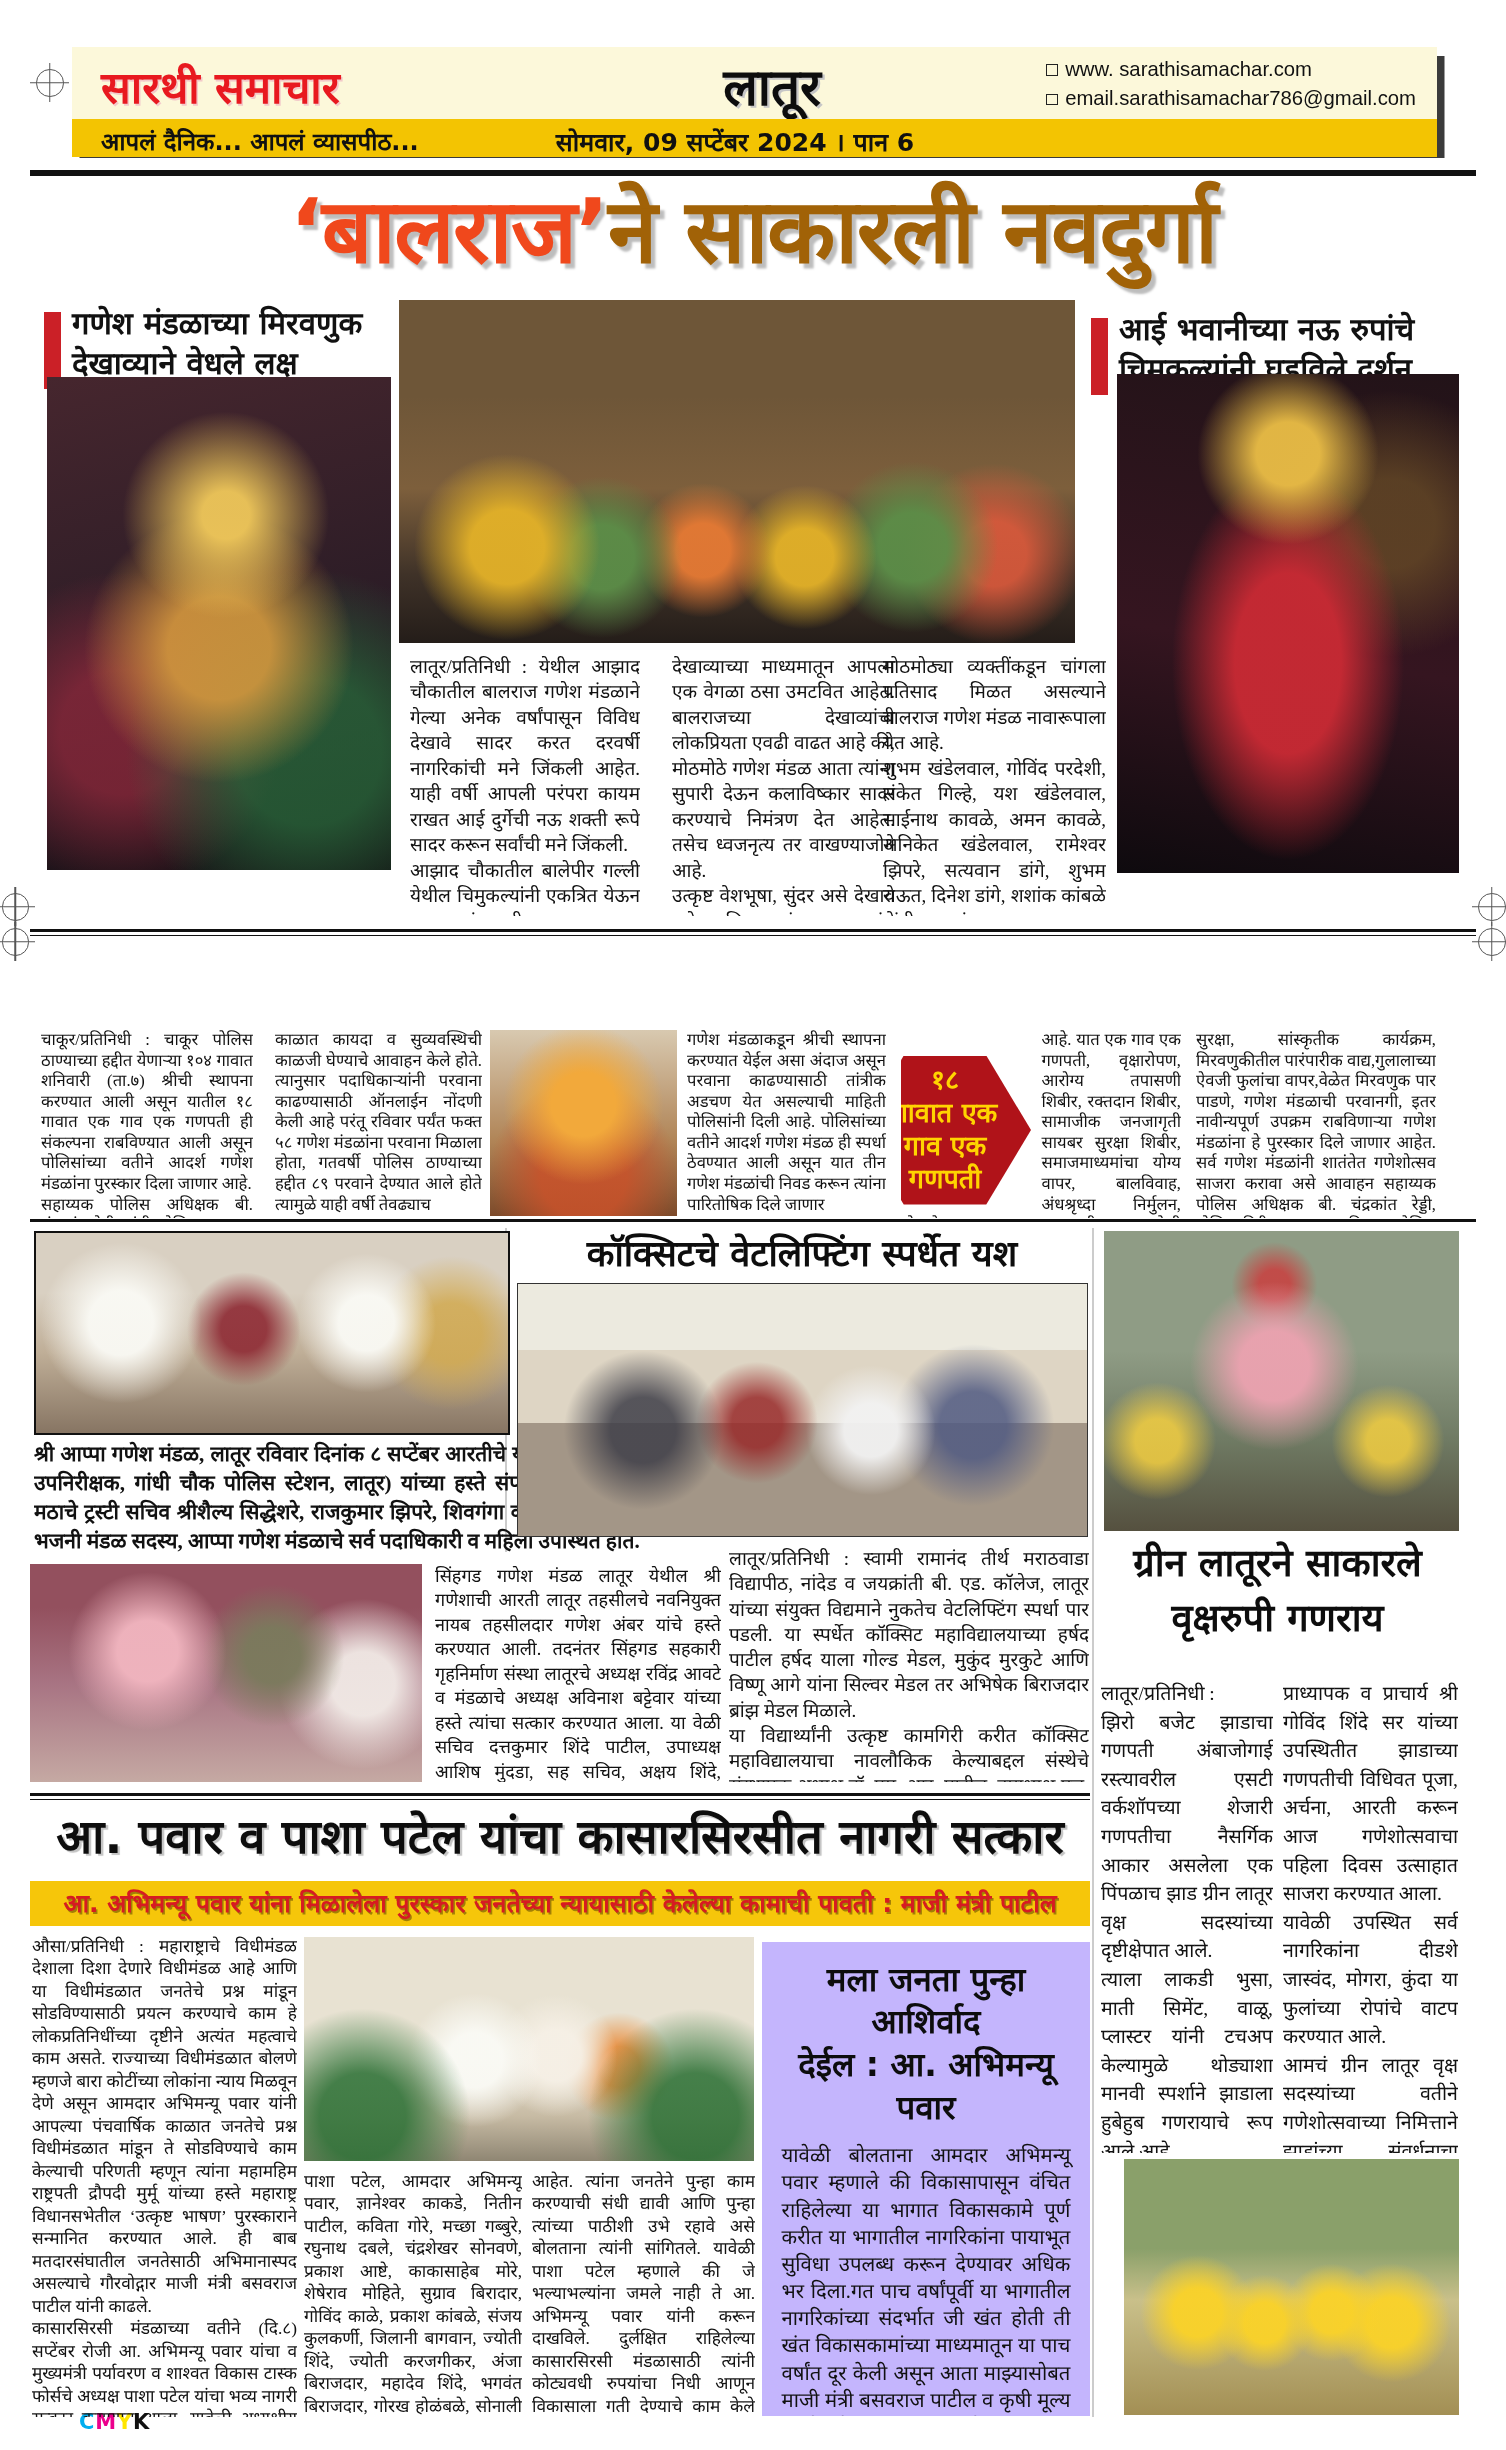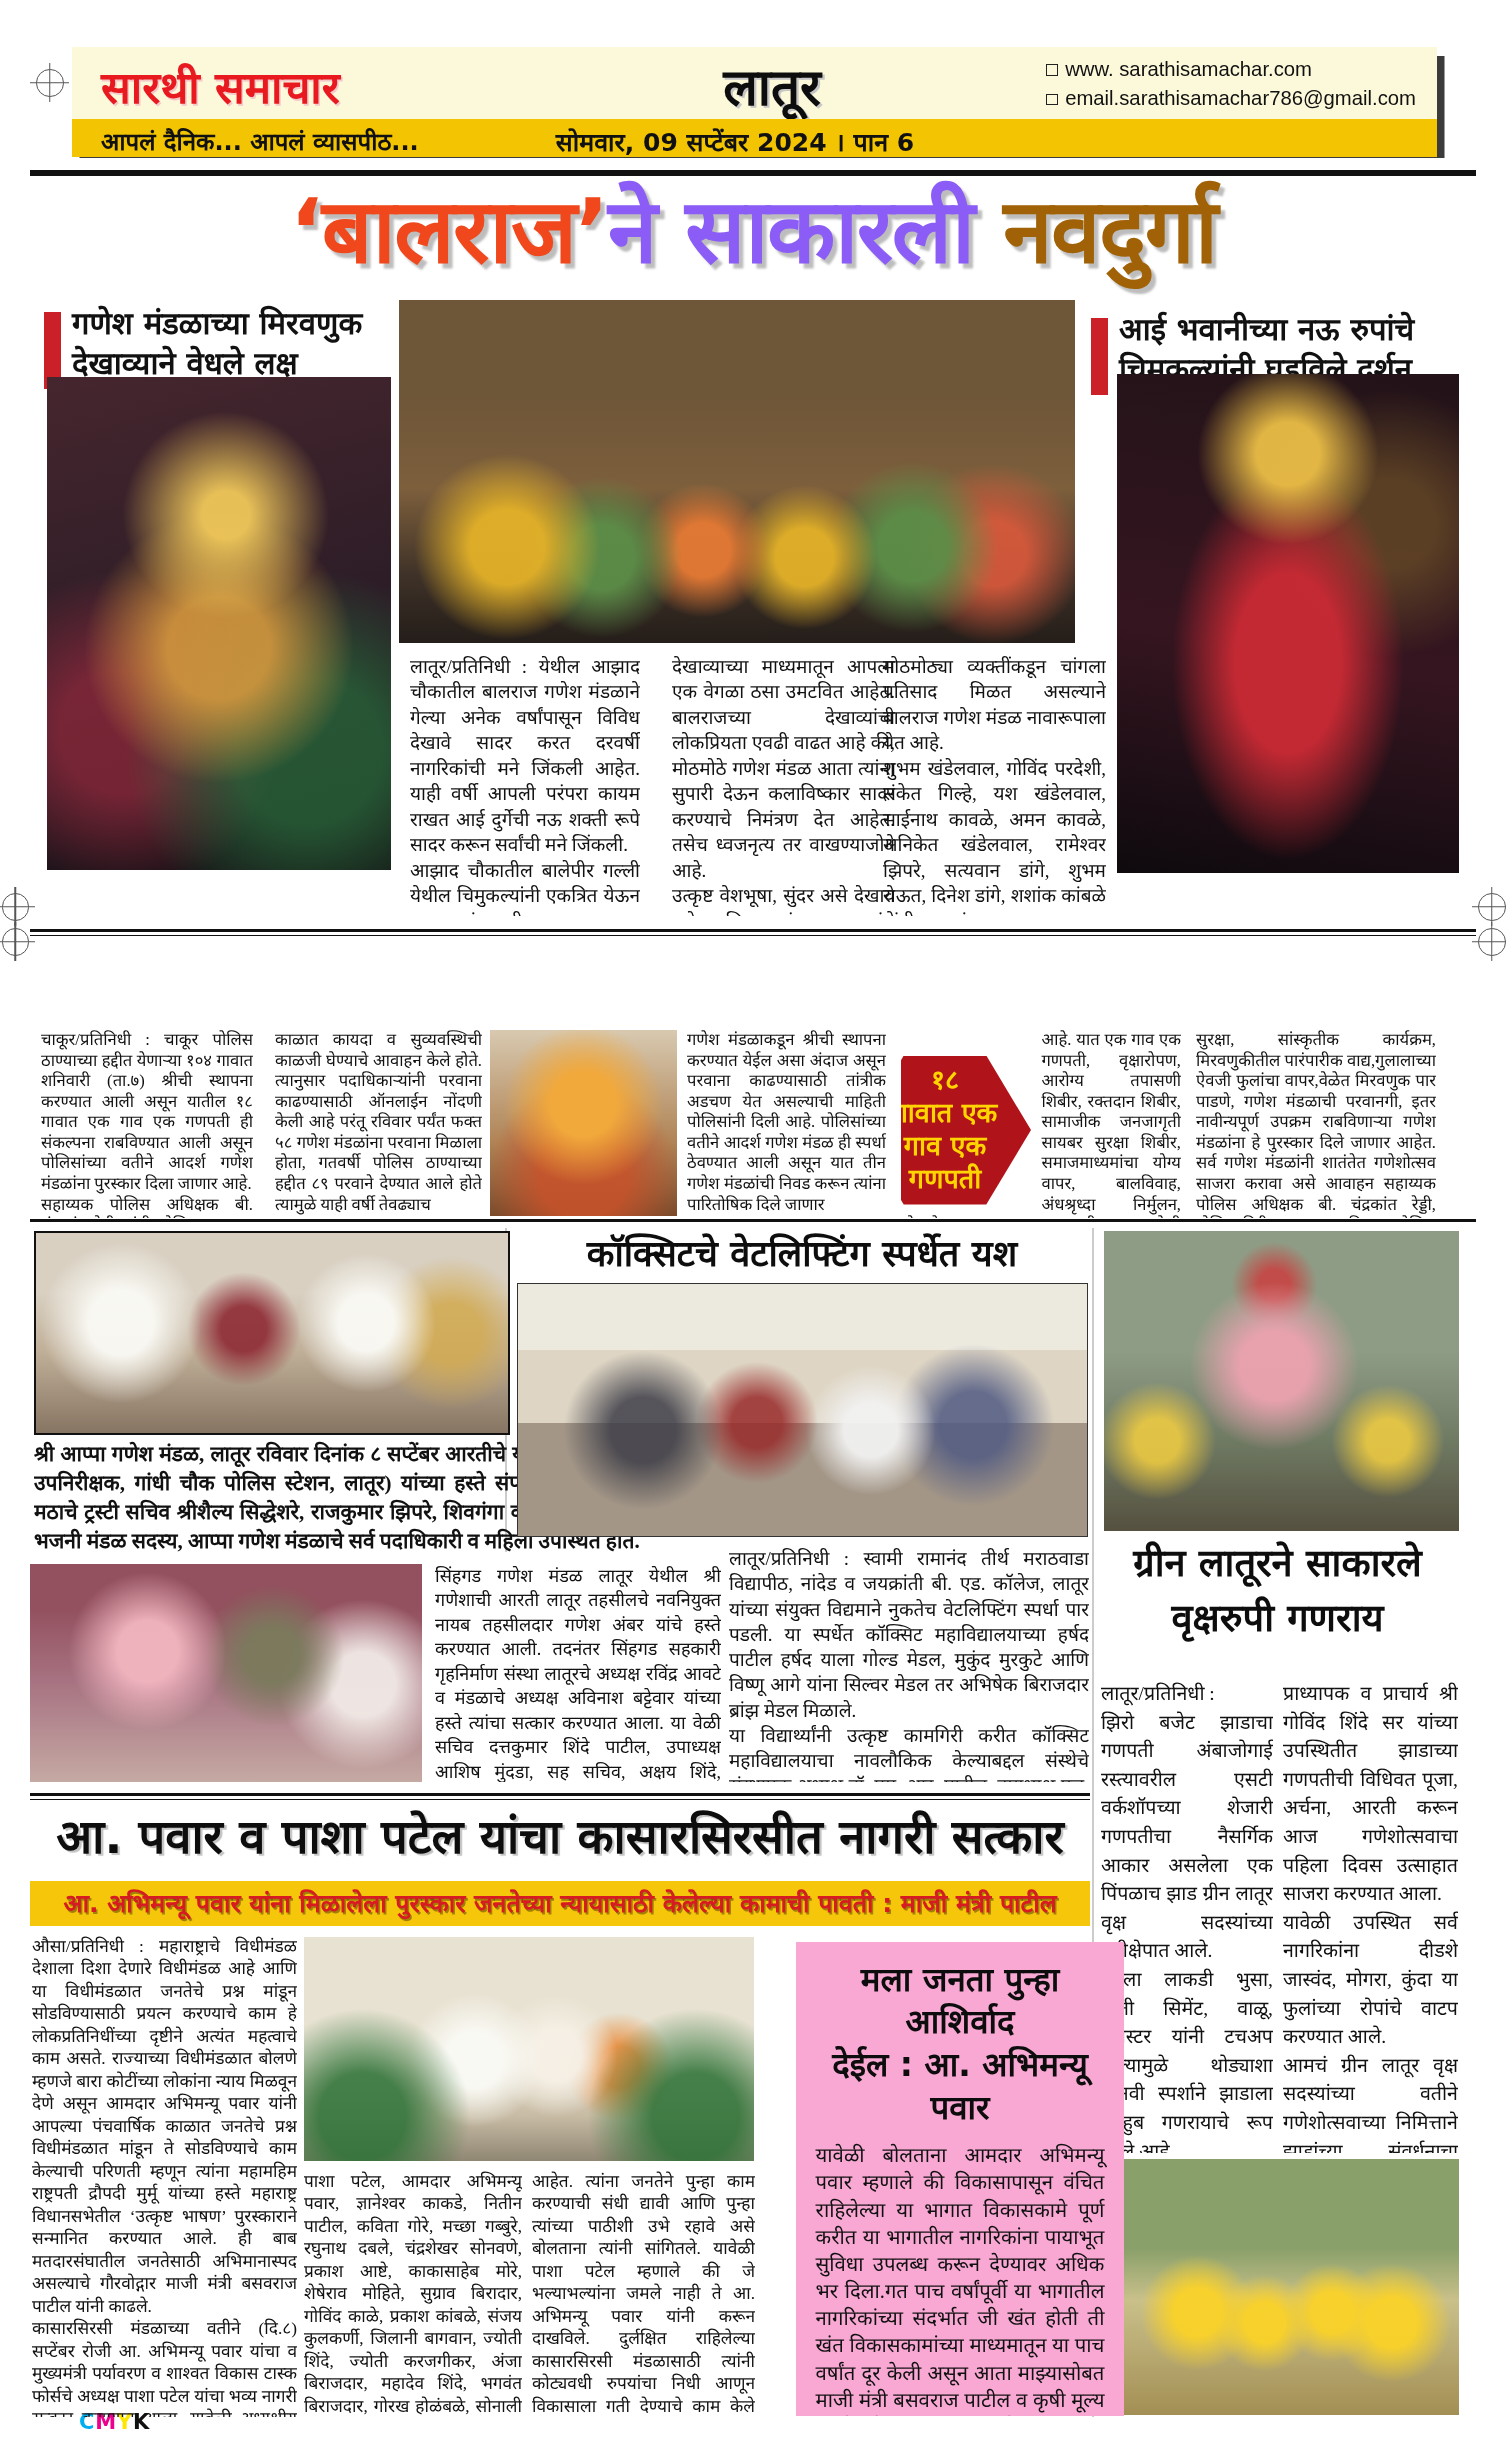--- a/index.html
+++ b/index.html
@@ -33,21 +33,21 @@
   
   .hrule { position:absolute; background:#111; }
   .dblrule { position:absolute; border-top:3.8px solid #111; border-bottom:1.5px solid #111; height:3px; }
   .vrule { position:absolute; width:1.5px; background:#cccccc; }
 
   
   #lead-headline { left:30px; top:178px; width:1446px; text-align:center; font-size:89px; font-weight:bold;
                    font-family:"DejaVu Sans", sans-serif; line-height:1.2; letter-spacing:-1.5px;
                    text-shadow:4.5px 4.5px 2.3px #bdbdbd; white-space:nowrap; }
   #lead-headline .p1 { color:#f0481c; }
-  #lead-headline .p2 { color:#8b5cf6; }
+  #lead-headline .p2 { color:#a16207; }
   #lead-headline .p3 { color:#a16207; }
   .subbar { position:absolute; width:16.6px; background:#cb2027; }
   .subhead { position:absolute; font-size:31px; font-weight:bold; color:#111; line-height:1.28;
              font-family:"DejaVu Sans", sans-serif; white-space:pre-line; }
   .bodycol { position:absolute; color:#111; }
 
   
   .photo { position:absolute; }
   #ph-left { background:
       radial-gradient(circle at 52% 28%, rgba(240,200,90,.95) 0 6%, rgba(240,200,90,0) 26%),
@@ -127,21 +127,21 @@
   #green-headline { left:1096px; top:1536px; width:363px; text-align:center; font-size:38px; font-weight:bold;
                     color:#0d0d0d; font-family:"DejaVu Sans", sans-serif; line-height:1.45; white-space:pre-line; }
 
   
   #kas-headline { left:30px; top:1803px; width:1060px; text-align:center; font-size:47px; font-weight:bold;
                   color:#0d0d0d; font-family:"DejaVu Sans", sans-serif; text-shadow:2.3px 2.3px 0.8px #c4c4c4; white-space:nowrap; }
   #kas-strap { left:30px; top:1881px; width:1060px; height:45px; background:#f6c60a; }
   #kas-strap-text { position:absolute; left:0; top:0; width:100%; line-height:45px; text-align:center;
                     font-size:25px; font-weight:bold; color:#d61b22; font-family:"DejaVu Sans", sans-serif;
                     text-shadow:1.5px 1.5px 0 rgba(60,40,0,.45); white-space:nowrap; }
-  #quote-box { left:762px; top:1942px; width:328px; height:474px; background:#f9a8d4; box-sizing:border-box; padding:16.6px 19.6px;margin-left:34px; }
+  #quote-box { left:762px; top:1942px; width:328px; height:474px; background:#c4b5fd; box-sizing:border-box; padding:16.6px 19.6px; }
   #quote-title { text-align:center; font-size:33px; font-weight:bold; color:#0d0d0d;
                  font-family:"DejaVu Sans", sans-serif; line-height:1.3; white-space:pre-line; }
   #quote-body { margin-top:12px; font-size:20.3px; line-height:1.34; color:#111; }
 </style>
 </head>
 <body>
 
 <div id="page">
 
   <div class="regmark" style="left:36px; top:69px;"></div>

